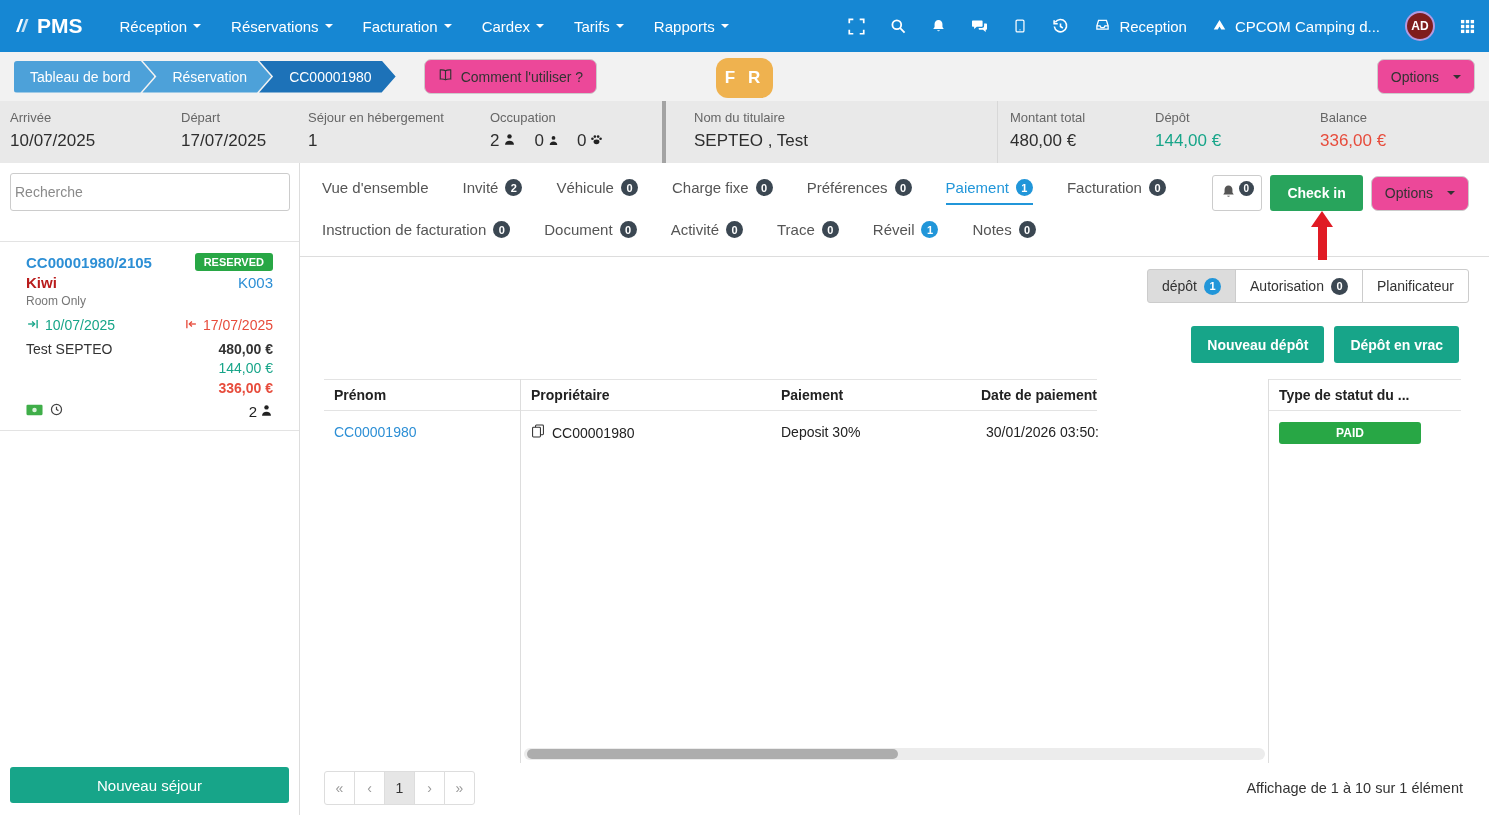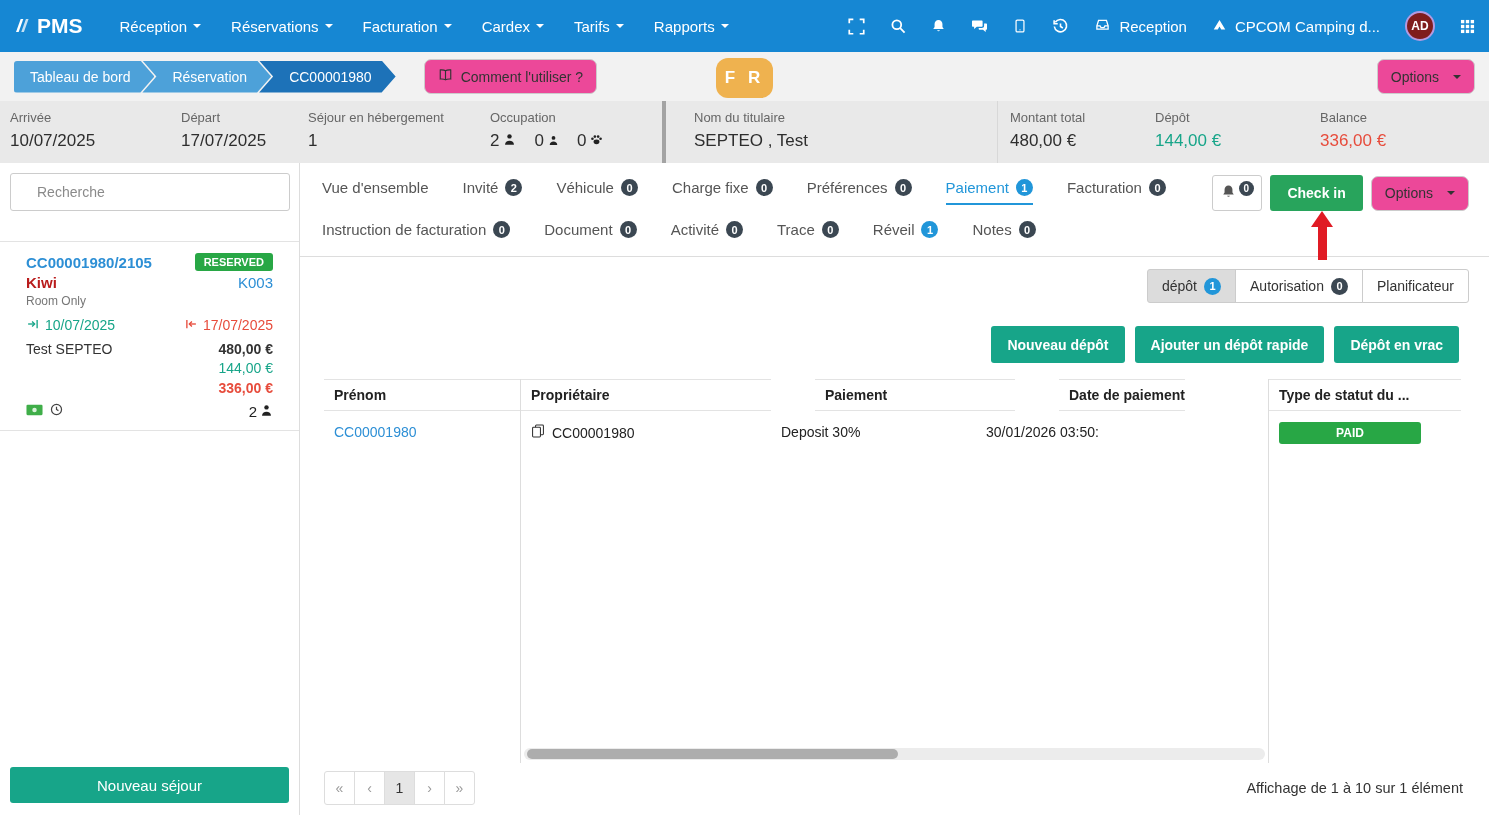--- a/index.html
+++ b/index.html
@@ -39,21 +39,21 @@
   .totalc { width:158px; border-left:1px solid #d8d8d8; padding-left:12px; margin-top:-9px; padding-top:9px; height:62px; }
   .w6{width:165px}
   .occ { display:flex; align-items:center; gap:4px; color:#2e2e2e; }
   .occ .gap { width:10px; }
   .teal-text { color:#17a589; }
   .red-text { color:#e74c3c; }
 
   
   .bodywrap { display:flex; height:652px; }
   .sidebar { width:300px; border-right:1px solid #ddd; position:relative; background:#fff; flex:none; }
-  .search-input { margin:10px; width:280px; height:38px; border:1px solid #ccc; border-radius:3px; padding:0 26px; font-size:14px; font-family:inherit; color:#333; }
+  .search-input { margin:10px; width:280px; height:38px; border:1px solid #ccc; border-radius:3px; padding:0 4px; font-size:14px; font-family:inherit; color:#333; }
   .search-input::placeholder { color:#8a8a8a; }
   .res-card { margin-top:20px; border-top:1px solid #e3e3e3; border-bottom:1px solid #e3e3e3; padding:11px 26px 10px; cursor:pointer; }
   .rc-row { display:flex; align-items:center; justify-content:space-between; margin-bottom:3px; }
   .rc-ref { color:#2d8fd5; font-size:15px; font-weight:bold; }
   .status-badge { background:#28a745; color:#fff; font-size:11px; font-weight:bold; border-radius:3px; padding:3px 9px; }
   .rc-name { font-size:15px; font-weight:bold; color:#b91c1c; }
   .rc-room { color:#2d8fd5; font-size:15px; }
   .rc-rate { font-size:12px; color:#777; margin-bottom:9px; }
   .rc-date { display:flex; align-items:center; gap:5px; font-size:14px; }
   .rc-guest { font-size:14px; color:#333; }
@@ -87,21 +87,21 @@
   .subtab.active { background:#dcdcdc; }
 
   .actions { display:flex; justify-content:flex-end; gap:10px; margin:23px 30px 0 0; }
 
   .tblwrap { display:flex; margin:16px 28px 0 24px; }
   .th { height:32px; display:flex; align-items:center; font-weight:bold; font-size:14px; color:#222; border-top:1px solid #e3e3e3; border-bottom:1px solid #e3e3e3; padding:0 10px; white-space:nowrap; overflow:hidden; }
   .tcol-left { width:196px; flex:none; }
   .tcol-left .td { padding:13px 10px; font-size:14px; }
   .tlink { color:#2d8fd5; cursor:pointer; }
   .scrollpane { flex:1; min-width:0; border-left:1px solid #ddd; border-right:1px solid #ddd; display:flex; flex-direction:column; height:384px; }
-  .sp-head { display:flex;gap:44px; }
+  .sp-head { display:flex; }
   .sp-head .th { flex:none; }
   .c-owner{width:250px}.c-prod{width:205px}.c-pay{width:200px}
   .c-date{flex:1; min-width:0; padding-right:0;}
   .sp-row { display:flex; font-size:14px; color:#222; }
   .sp-row > div { flex:none; padding:13px 10px; white-space:nowrap; overflow:hidden; }
   .owner-cell { display:flex; align-items:center; gap:7px; }
   .sp-fill { flex:1; }
   .sp-scrollbar { height:12px; background:#ececec; border-radius:6px; margin:0 3px 3px; position:relative; }
   .sp-thumb { position:absolute; left:3px; top:1px; height:10px; width:50%; background:#adadad; border-radius:5px; cursor:pointer; }
   .tcol-right { width:192px; flex:none; }
@@ -451,21 +451,20 @@
             <span>Autorisation</span>
             <span class="cbadge">0</span>
           </div>
         <div class="subtab">
             <span>Planificateur</span>
           </div>
       </div>
 
       <div class="actions">
         <button class="btn-teal bold">Nouveau dépôt</button>
-        <button class="btn-teal bold">Ajouter un dépôt rapide</button>
         <button class="btn-teal bold">Dépôt en vrac</button>
       </div>
 
       <div class="tblwrap">
         <div class="tcol-left">
           <div class="th">Prénom</div>
           <div class="td"><span class="tlink">CC00001980</span></div>
         </div>
         <div class="scrollpane">
           <div class="sp-head">

